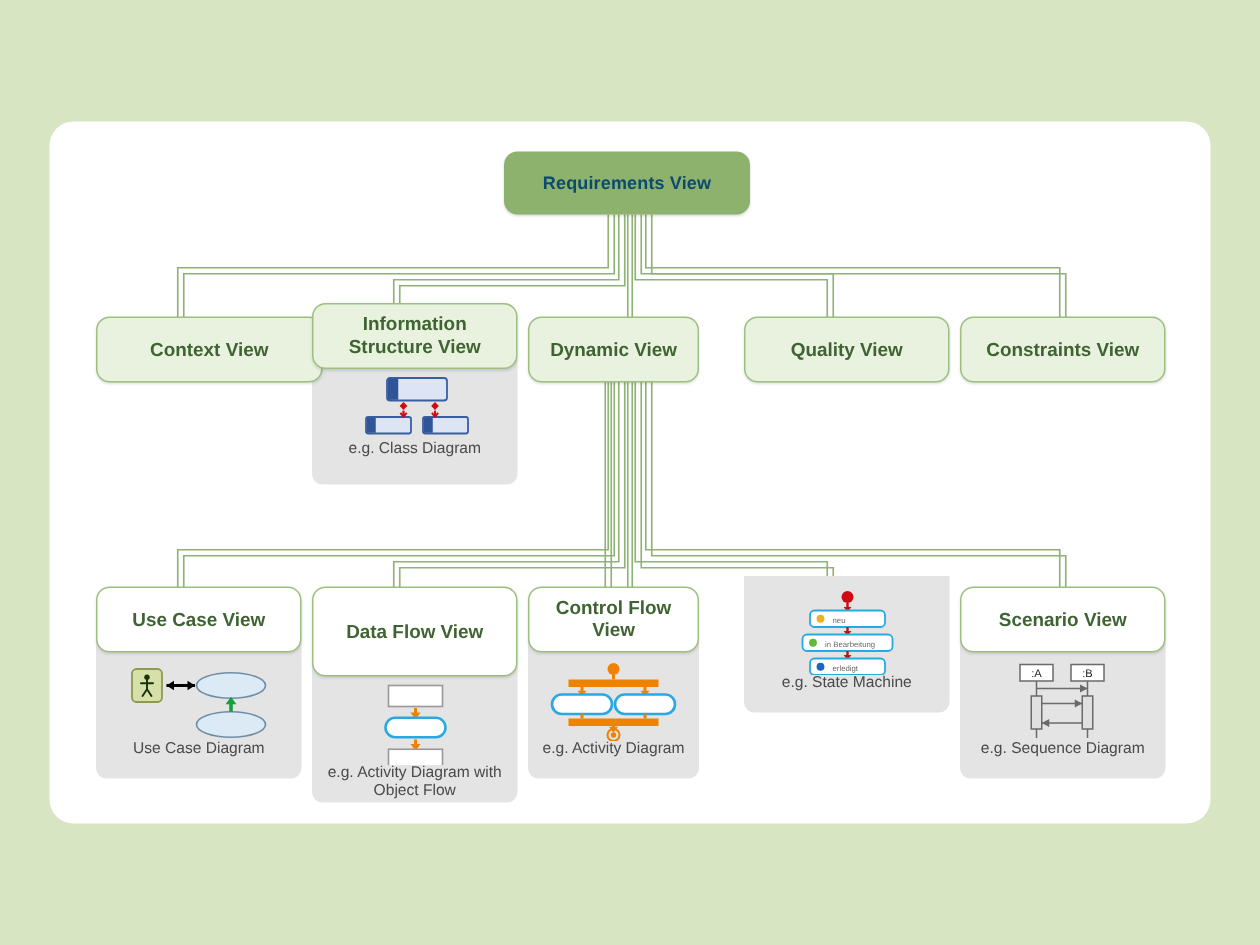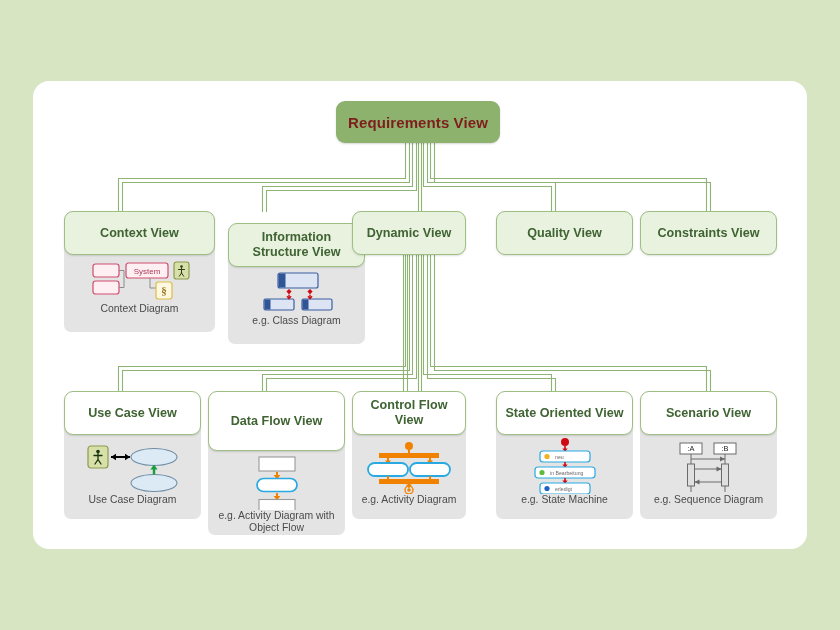--- a/index.html
+++ b/index.html
@@ -49,22 +49,22 @@
     width: 164px;
     height: 42px;
     background: #8cb26e;
     border-radius: 9px;
     display: flex;
     align-items: center;
     justify-content: center;
     box-shadow: 0 1px 2px rgba(0,0,0,.16);
   }
   .root-label {
-    color: #7f1d1d;
-    font-size: 15px;
+    color: #0c4a6e;
+    font-size: 12px;
     font-weight: bold;
     letter-spacing: .1px;
     text-align: right;
   }
 
   
   .card {
     position: absolute;
   }
   .card-head {
@@ -161,44 +161,23 @@
   </svg>
 
   <div class="root-node">
     <span class="root-label">Requirements View</span>
   </div>
 
   <div class="card" style="left:64px; top:211px; width:151px;">
     <div class="card-head green" style="height:44px;">
       <span class="card-title">Context View</span>
     </div>
-    <div class="card-body" style="height:84px; padding-top:11px;">
-      <div class="icon-area" style="height:44px;">
-        <svg width="100" height="44" viewBox="0 0 100 44">
-          <rect x="3" y="5" width="26" height="13" rx="2.5" fill="#fdeff2" stroke="#cf4e6e" stroke-width="1.2"></rect>
-          <rect x="3" y="22" width="26" height="13" rx="2.5" fill="#fdeff2" stroke="#cf4e6e" stroke-width="1.2"></rect>
-          <path d="M29,11.5 h5 v17 h-5" fill="none" stroke="#8c8c8c" stroke-width="1"></path>
-          <path d="M29,28.5 h5" fill="none" stroke="#8c8c8c" stroke-width="1"></path>
-          <rect x="36" y="4" width="42" height="15" rx="2.5" fill="#fdeff2" stroke="#cf4e6e" stroke-width="1.2"></rect>
-          <text x="57" y="14.5" font-family="'Liberation Sans',sans-serif" font-size="8" fill="#b03a58" text-anchor="middle">System</text>
-          <path d="M60,19 v10 h7" fill="none" stroke="#8c8c8c" stroke-width="1"></path>
-          <rect x="66" y="23" width="16" height="17" rx="2.5" fill="#fdf8e0" stroke="#dfbb4a" stroke-width="1.2"></rect>
-          <text x="74" y="35" font-family="'Liberation Serif',serif" font-size="11" fill="#9a7422" text-anchor="middle" font-weight="bold">§</text>
-          <rect x="84" y="3" width="15" height="17" rx="2.5" fill="#d7e0a9" stroke="#8e9a4e" stroke-width="1.2"></rect>
-          <g stroke="#2f3a18" stroke-width="1" fill="none" stroke-linecap="round">
-            <circle cx="91.5" cy="7.5" r="1.3" fill="#2f3a18" stroke="none"></circle>
-            <path d="M91.5,9 v5 M88.5,10.5 h6 M91.5,14 l-2.2,3.2 M91.5,14 l2.2,3.2"></path>
-          </g>
-        </svg>
-      </div>
-      <div class="card-caption">Context Diagram</div>
-    </div>
-  </div>
-
-  <div class="card" style="left:208px; top:223px; width:137px;margin-left:20px;">
+  </div>
+
+  <div class="card" style="left:208px; top:202px; width:137px;">
     <div class="card-head green" style="height:44px;">
       <span class="card-title">Information Structure View</span>
     </div>
     <div class="card-body" style="height:84px; padding-top:11px;">
       <div class="icon-area" style="height:44px;">
         <svg width="78" height="44" viewBox="0 0 78 44">
           <rect x="20" y="2" width="40" height="15" rx="2" fill="#dde5f4" stroke="#3a5fa0" stroke-width="1.2"></rect>
           <rect x="20.5" y="2.5" width="7" height="14" fill="#2f5597"></rect>
           <rect x="6" y="28" width="30" height="11" rx="1.5" fill="#dde5f4" stroke="#3a5fa0" stroke-width="1.2"></rect>
           <rect x="6.5" y="28.5" width="6" height="10" fill="#2f5597"></rect>
@@ -302,23 +281,20 @@
           <path d="M48,46.5 l-3,-4 h6 Z" fill="#f08200"></path>
           <circle cx="48" cy="48" r="4" fill="none" stroke="#f08200" stroke-width="1.4"></circle>
           <circle cx="48" cy="48" r="1.8" fill="#f08200"></circle>
         </svg>
       </div>
       <div class="card-caption">e.g. Activity Diagram</div>
     </div>
   </div>
 
   <div class="card" style="left:496px; top:391px; width:137px;">
-    <div class="card-head white" style="height:44px;">
-      <span class="card-title">State Oriented View</span>
-    </div>
     <div class="card-body" style="height:91px; padding-top:10px;">
       <div class="icon-area" style="height:56px;">
         <svg width="72" height="56" viewBox="0 0 72 56">
           <circle cx="36" cy="4" r="4" fill="#cf0a13"></circle>
           <path d="M36,8 v4" stroke="#cf0a13" stroke-width="1.6"></path>
           <path d="M36,14 l-2.6,-3.4 h5.2 Z" fill="#cf0a13"></path>
           <rect x="11" y="13" width="50" height="11" rx="3" fill="#ffffff" stroke="#29a9e1" stroke-width="1.2"></rect>
           <circle cx="18" cy="18.5" r="2.6" fill="#f2b01e"></circle>
           <text x="26" y="21.3" font-family="'Liberation Sans',sans-serif" font-size="5.2" fill="#6a6a6a">neu</text>
           <path d="M36,24 v4" stroke="#cf0a13" stroke-width="1.6"></path>

